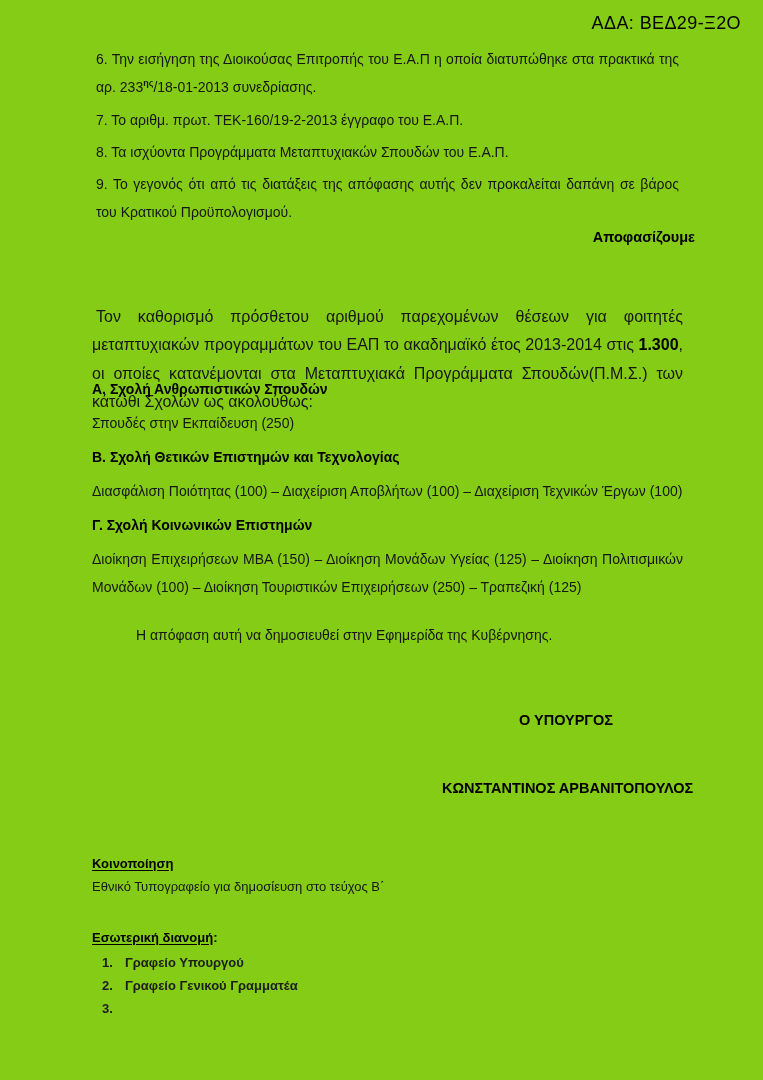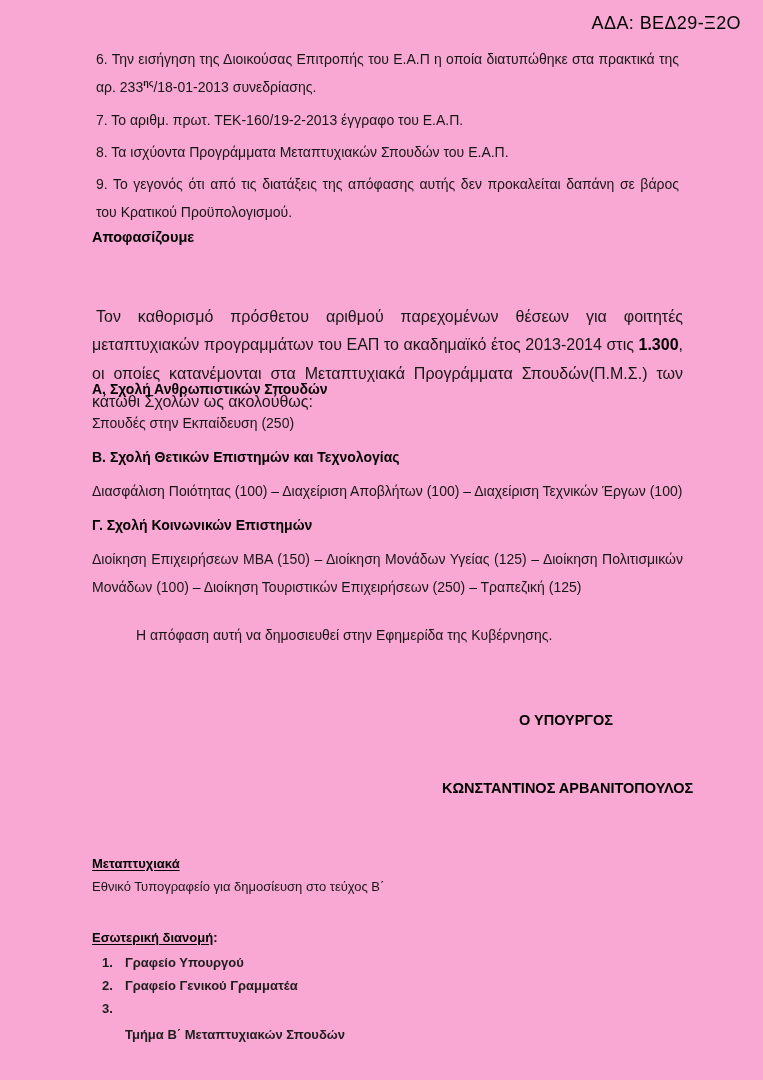--- a/index.html
+++ b/index.html
@@ -1,38 +1,38 @@
 <!DOCTYPE html>
 <html><head>
 <meta charset="utf-8">
 <style>
   html, body { margin:0; padding:0; background:#ffffff; }
   .page {
     position:relative;
     width:763px; height:1080px;
-    background:#f9a8d4;
+    background:#84cc16;
     color:#161616;
     font-family:"Liberation Sans","DejaVu Sans",sans-serif;
     overflow:hidden;
   }
   .ada {
     position:absolute; top:13px; right:22px;
     font-size:18px; letter-spacing:0.4px; color:#000;
     white-space:nowrap;
   }
   .preamble {
     position:absolute; top:41px; left:92px; width:591px;
     font-size:14px; line-height:28.3px;
   }
   .preamble p { margin:4px; }
   .just { text-align:justify; }
   sup.ord { font-size:9px; line-height:0; vertical-align:super; font-weight:bold; }
   .decide {
-    position:absolute; top:229px; left:92px; width:591px;
-    text-align:left; font-weight:bold; font-size:14.5px; color:#000;
+    position:absolute; top:229px; left:104px; width:591px;
+    text-align:right; font-weight:bold; font-size:14.5px; color:#000;
   }
   .main-para {
     position:absolute; top:287px; left:92px; width:591px;
     font-size:16px; line-height:28.3px; text-align:justify; text-indent:4px;
   }
   .main-para b { font-weight:bold; color:#000; }
   .schools {
     position:absolute; top:375px; left:92px; width:591px;
     font-size:14px; line-height:28px;
   }
@@ -91,32 +91,31 @@
     <p class="school-heading">Γ. Σχολή Κοινωνικών Επιστημών</p>
     <p class="school-programs">Διοίκηση Επιχειρήσεων ΜΒΑ (150) – Διοίκηση Μονάδων Υγείας (125) – Διοίκηση Πολιτισμικών Μονάδων (100) – Διοίκηση Τουριστικών Επιχειρήσεων (250) – Τραπεζική (125)</p>
   </div>
 
   <div class="publish">Η απόφαση αυτή να δημοσιευθεί στην Εφημερίδα της Κυβέρνησης.</div>
 
   <div class="sig-title">Ο ΥΠΟΥΡΓΟΣ</div>
   <div class="sig-name">ΚΩΝΣΤΑΝΤΙΝΟΣ ΑΡΒΑΝΙΤΟΠΟΥΛΟΣ</div>
 
   <div class="bottom">
-    <div class="bold uline">Μεταπτυχιακά</div>
+    <div class="bold uline">Κοινοποίηση</div>
     <div>Εθνικό Τυπογραφείο για δημοσίευση στο τεύχος Β΄</div>
     <div class="internal-heading"><span class="bold uline">Εσωτερική διανομή</span><span class="bold">:</span></div>
     <div class="internal-list">
       <div class="internal-row">
         <span class="num">1.</span>
         <span>Γραφείο Υπουργού</span>
       </div>
       <div class="internal-row">
         <span class="num">2.</span>
         <span>Γραφείο Γενικού Γραμματέα</span>
       </div>
       <div class="internal-row">
         <span class="num">3.</span>
       </div>
-      <div class="internal-cont">Τμήμα Β΄ Μεταπτυχιακών Σπουδών</div>
     </div>
   </div>
 
 </div>
 
 </body></html>

